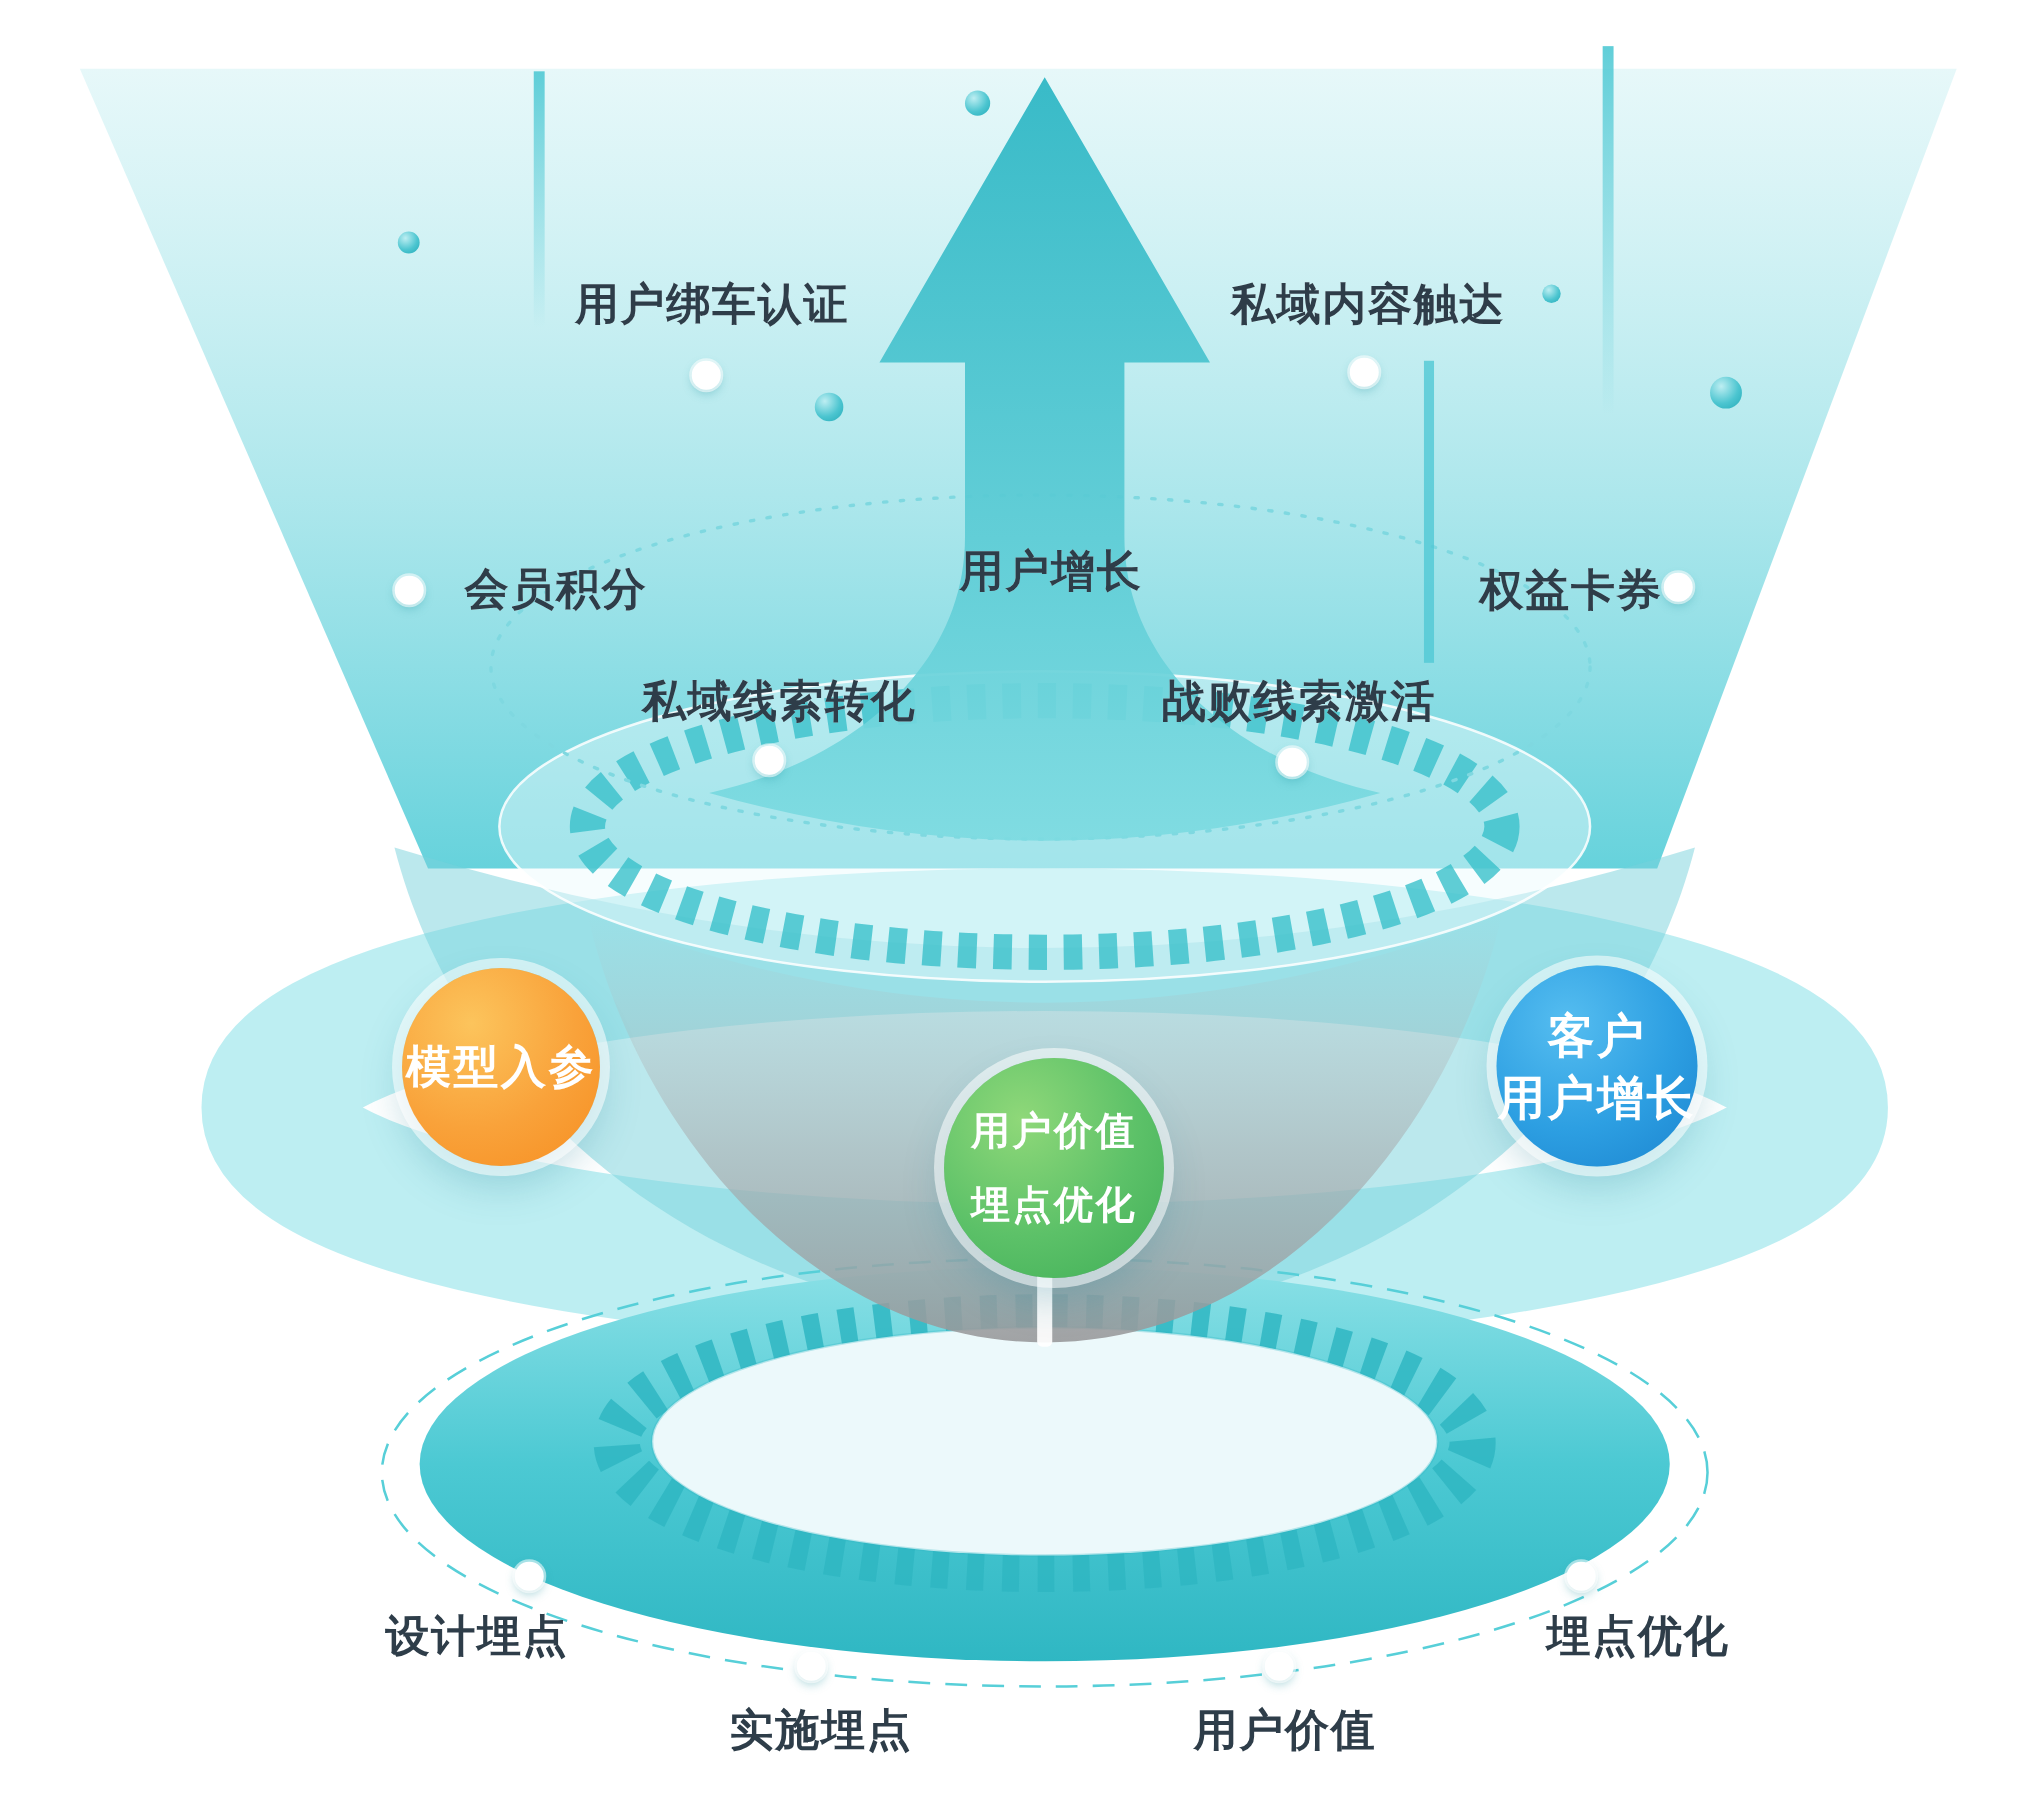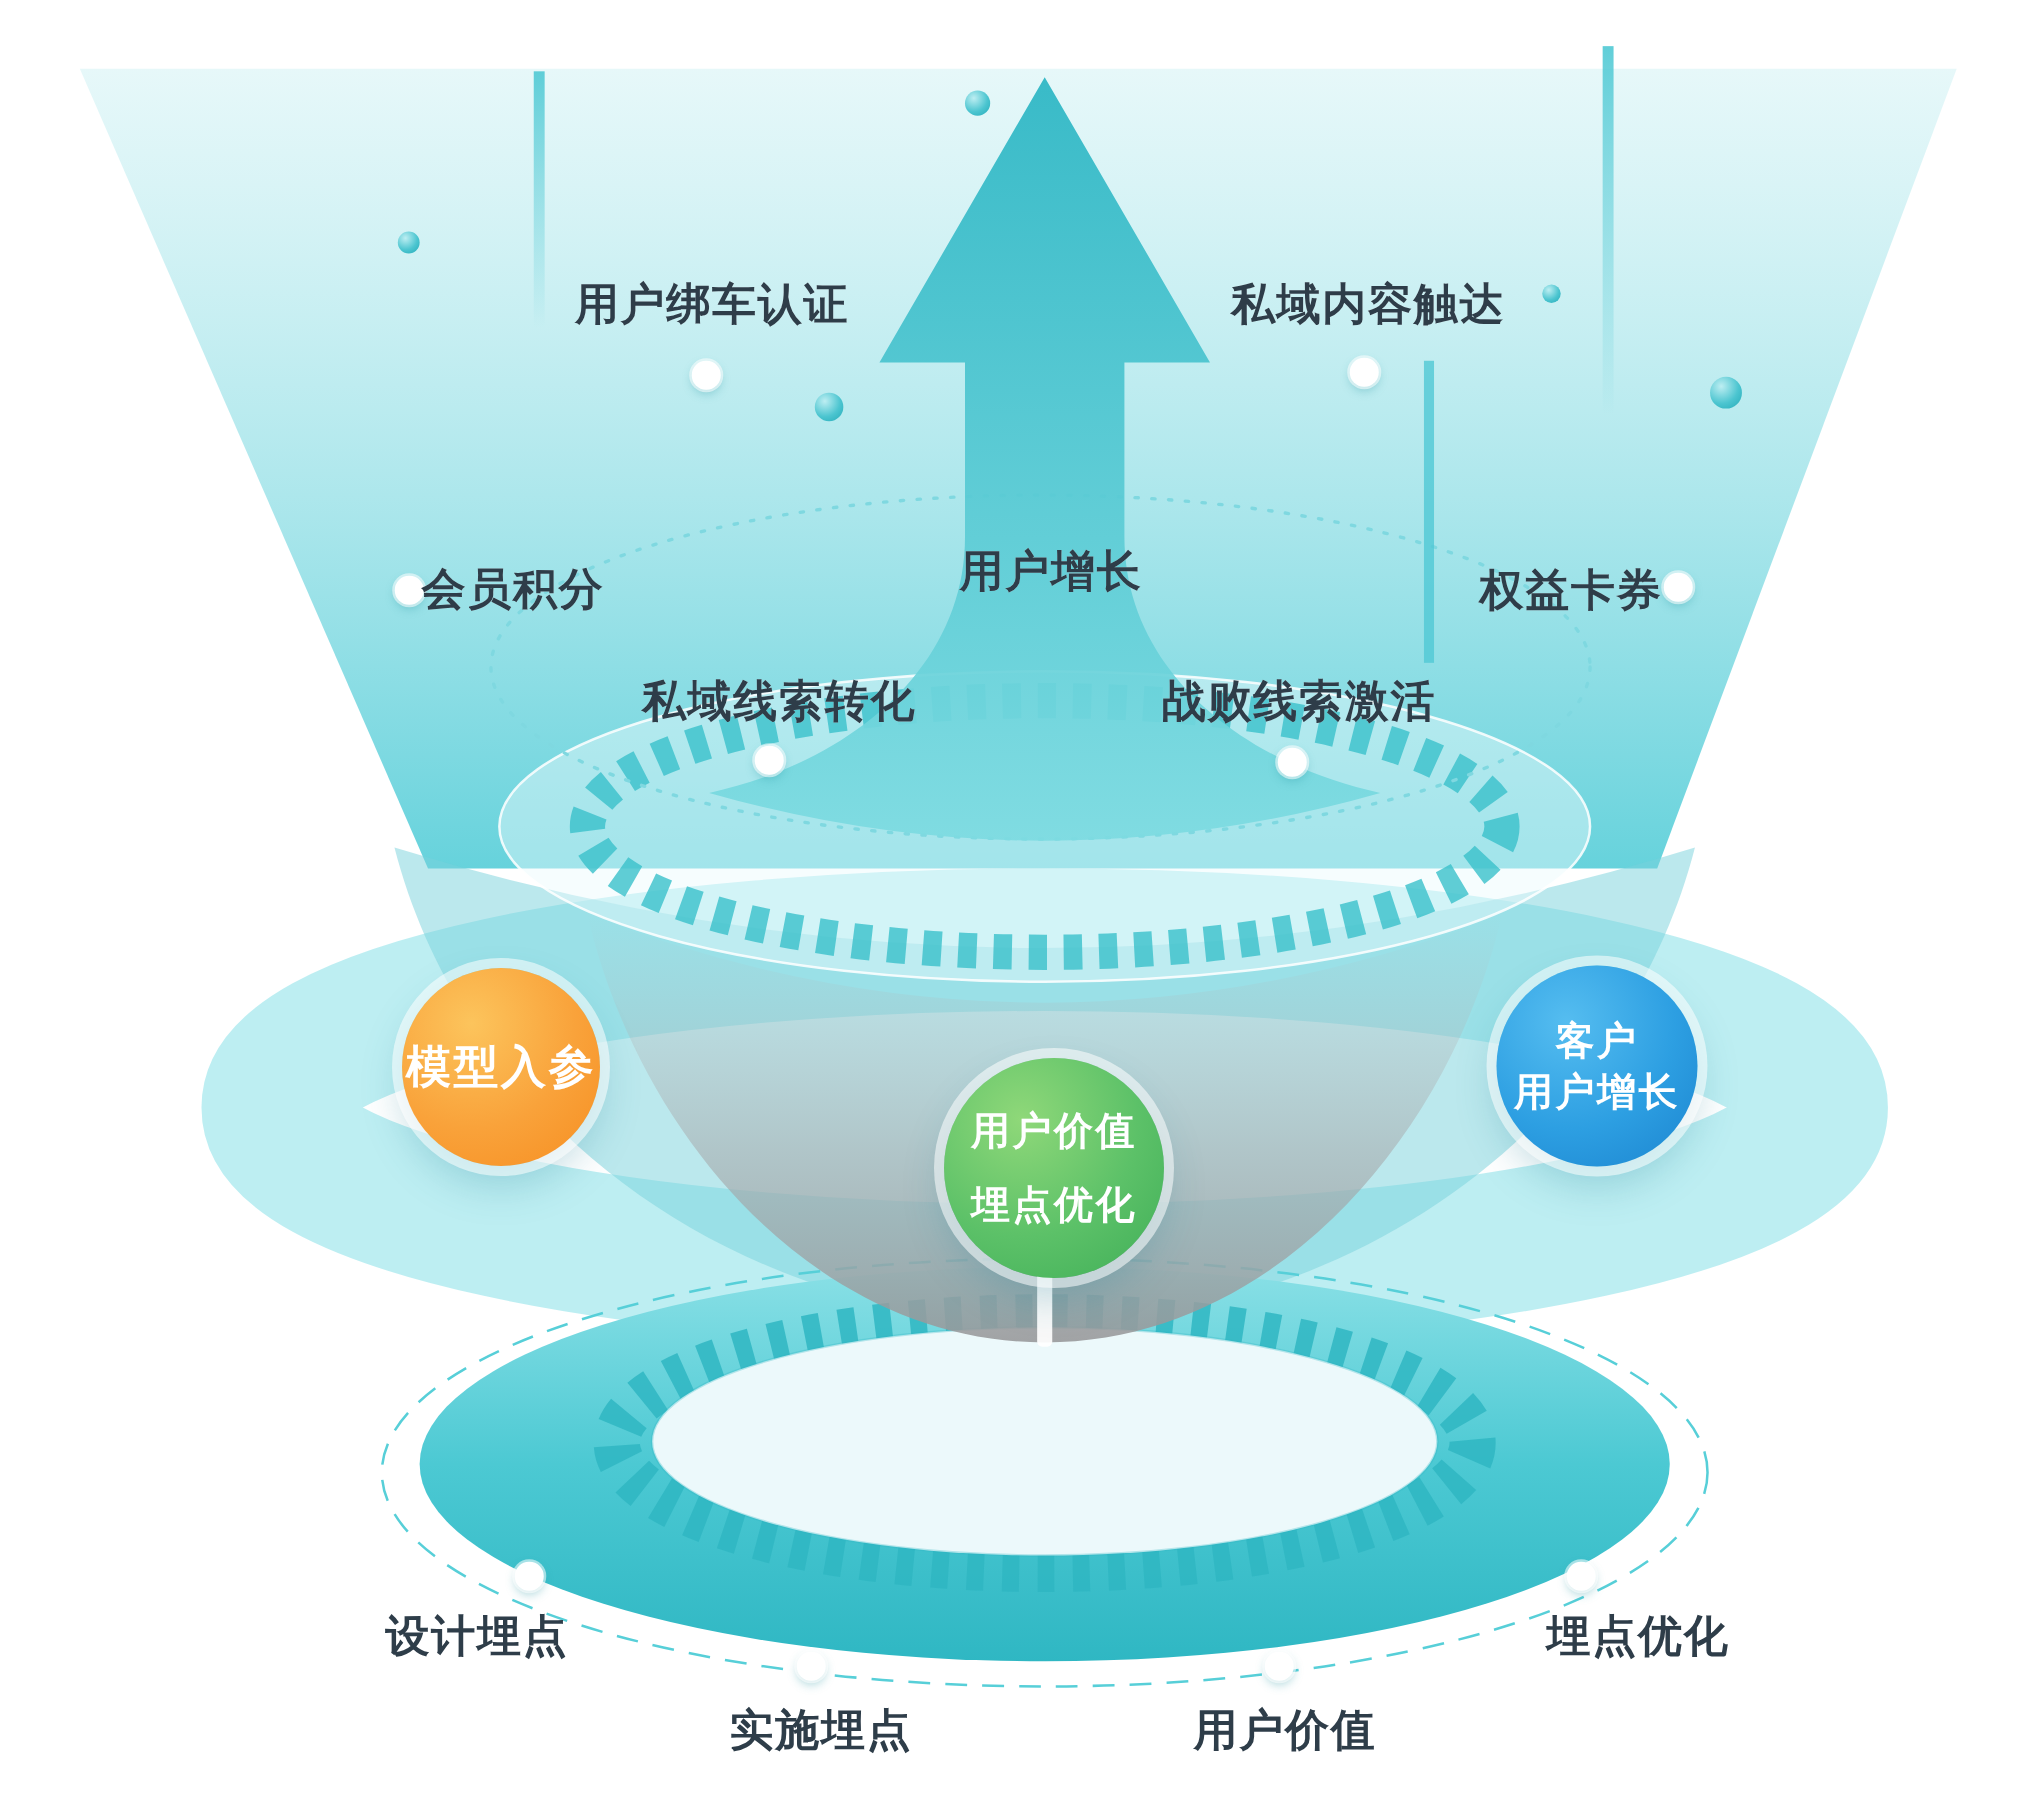--- a/index.html
+++ b/index.html
@@ -41,21 +41,21 @@
   .node.orange{
     width:198px;height:198px;font-size:45px;
     background:radial-gradient(circle at 35% 28%, #fcc45c 0%, #f9a23a 55%, #f68e21 100%);
   }
   .node.green{
     width:220px;height:220px;font-size:39px;
     background:radial-gradient(circle at 35% 28%, #8fd879 0%, #5cc168 55%, #3fae57 100%);
     gap:23px;
   }
   .node.blue{
-    width:201px;height:201px;font-size:39px;
+    width:201px;height:201px;font-size:47px;
     background:radial-gradient(circle at 35% 28%, #55bdf0 0%, #2d9fe2 55%, #1b84cf 100%);
   }
 </style>
 </head>
 <body>
 
 <div class="stage">
 
   <svg class="art" viewBox="0 0 2418 2168">
     <defs>
@@ -136,21 +136,21 @@
   <div class="dot" style="left:1678px;top:587px"></div>
   <div class="dot" style="left:769px;top:760px"></div>
   <div class="dot" style="left:1292px;top:762px"></div>
   <div class="dot" style="left:529px;top:1576px"></div>
   <div class="dot" style="left:811px;top:1666px"></div>
   <div class="dot" style="left:1279px;top:1666px"></div>
   <div class="dot" style="left:1581px;top:1576px"></div>
 
   <div class="label" style="left:712px;top:304px">用户绑车认证</div>
   <div class="label" style="left:1368px;top:304px">私域内容触达</div>
-  <div class="label" style="left:513px;top:589px">会员积分</div>
+  <div class="label" style="left:556px;top:589px">会员积分</div>
   <div class="label" style="left:1051px;top:571px">用户增长</div>
   <div class="label" style="left:1571px;top:590px">权益卡券</div>
   <div class="label" style="left:779px;top:701px">私域线索转化</div>
   <div class="label" style="left:1299px;top:701px">战败线索激活</div>
 
   <div class="label" style="left:477px;top:1636px">设计埋点</div>
   <div class="label" style="left:821px;top:1730px">实施埋点</div>
   <div class="label" style="left:1285px;top:1730px">用户价值</div>
   <div class="label" style="left:1638px;top:1636px">埋点优化</div>
 

